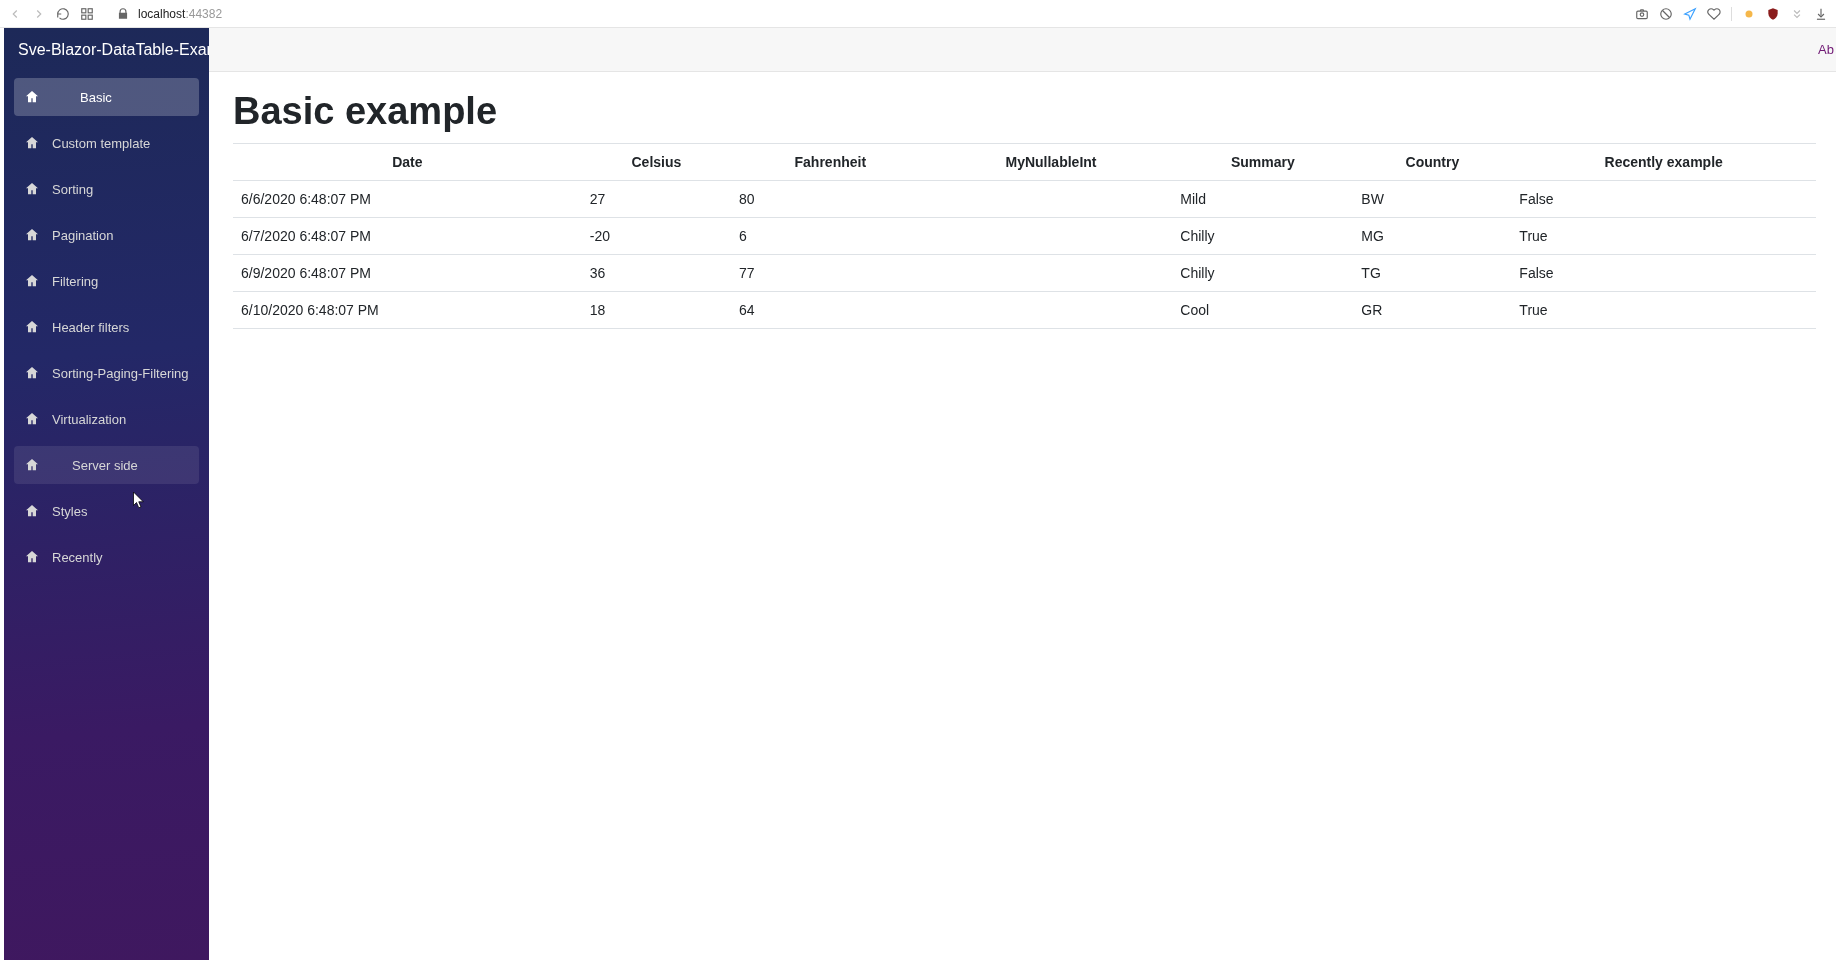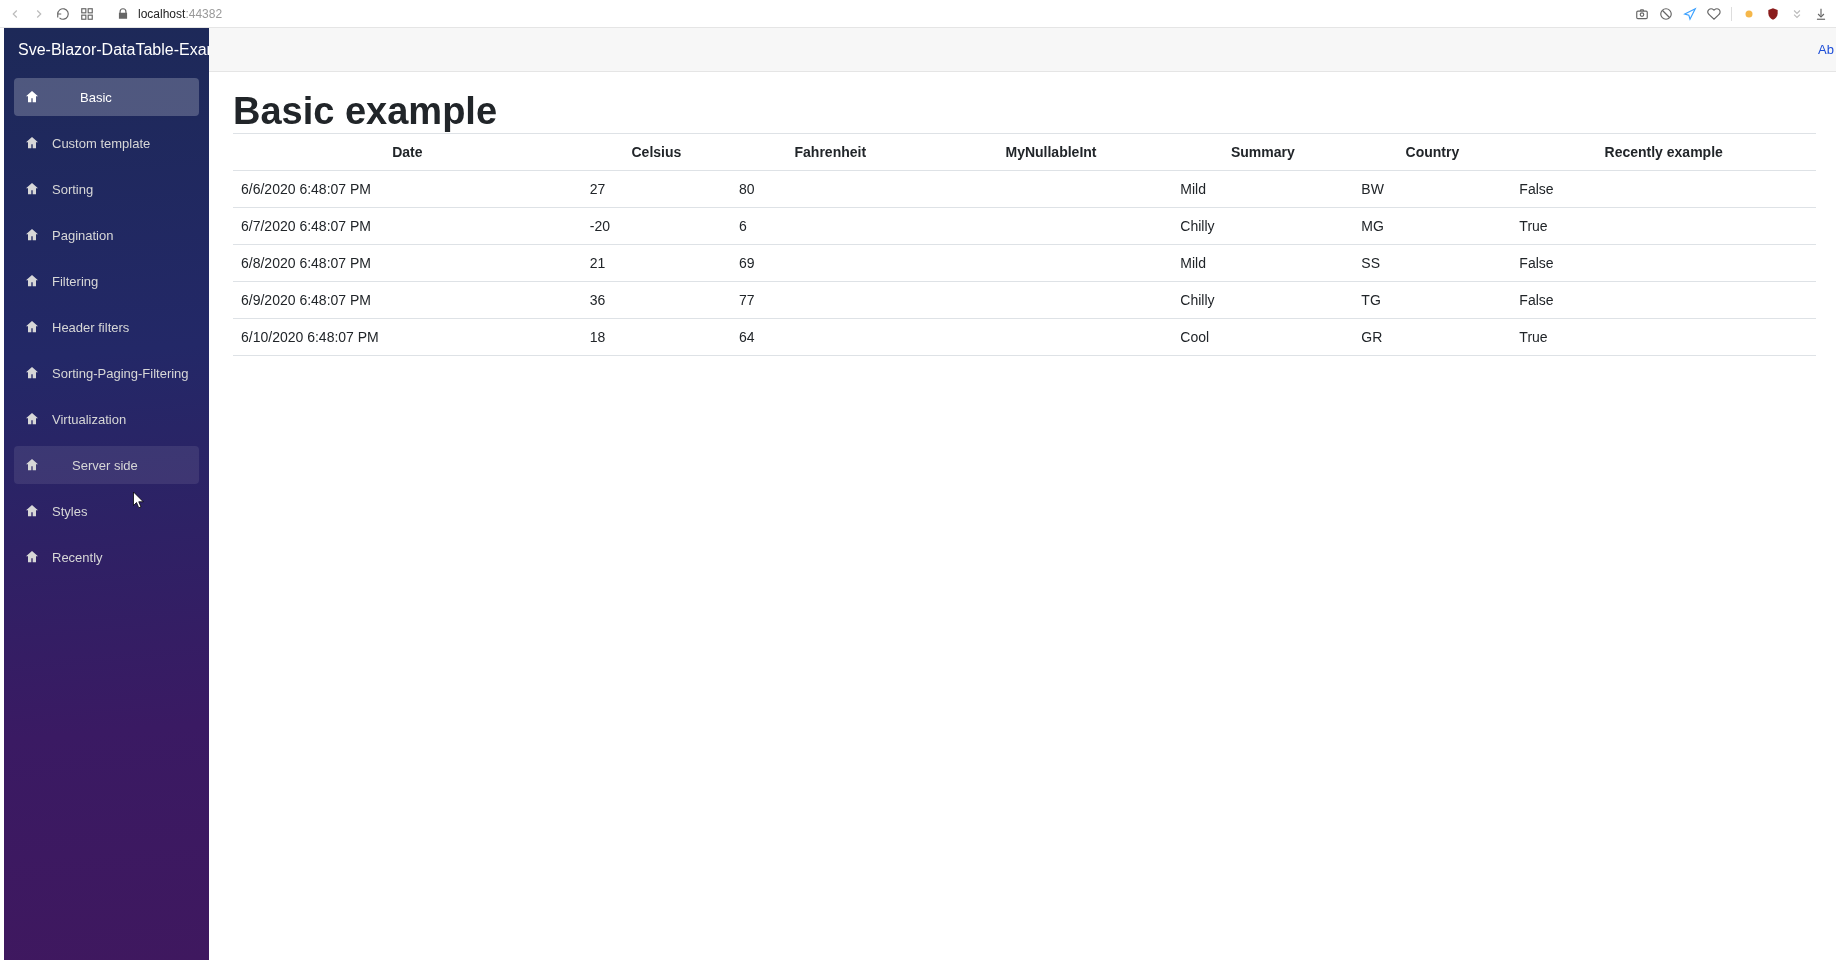--- a/index.html
+++ b/index.html
@@ -96,34 +96,34 @@
   .topbar {
     height: 44px;
     background: #f7f7f7;
     border-bottom: 1px solid #e5e5e5;
     display: flex;
     align-items: center;
     padding-right: 6px;
   }
   .topbar-right {
     margin-left: auto;
-    color: #1d4ed8;
+    color: #701a75;
     font-size: 13px;
   }
 
   .content {
     padding: 18px 24px 0 24px;
     overflow: auto;
     flex: 1;
   }
   .page-title {
     font-size: 38px;
     font-weight: 700;
     color: #212529;
-    margin-bottom: 0;
+    margin-bottom: 10px;
   }
 
   table.data {
     width: 100%;
     border-collapse: collapse;
     font-size: 14px;
     color: #212529;
   }
   table.data thead th {
     text-align: center;
@@ -366,29 +366,20 @@
             <tr>
               <td>6/7/2020 6:48:07 PM</td>
               <td>-20</td>
               <td>6</td>
               <td></td>
               <td>Chilly</td>
               <td>MG</td>
               <td>True</td>
             </tr>
             <tr>
-              <td>6/8/2020 6:48:07 PM</td>
-              <td>21</td>
-              <td>69</td>
-              <td></td>
-              <td>Mild</td>
-              <td>SS</td>
-              <td>False</td>
-            </tr>
-            <tr>
               <td>6/9/2020 6:48:07 PM</td>
               <td>36</td>
               <td>77</td>
               <td></td>
               <td>Chilly</td>
               <td>TG</td>
               <td>False</td>
             </tr>
             <tr>
               <td>6/10/2020 6:48:07 PM</td>

